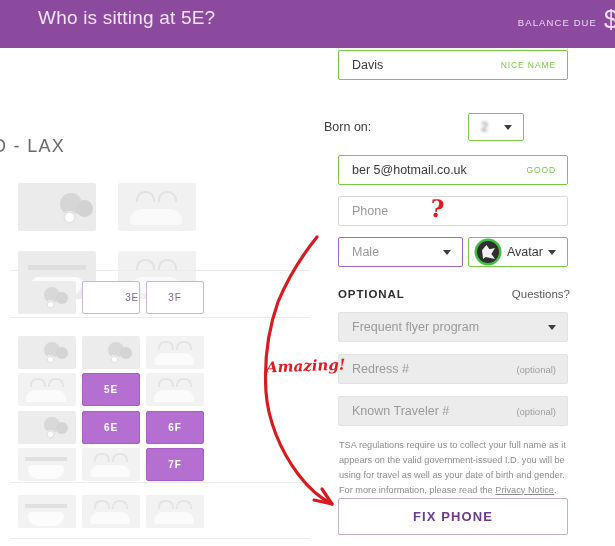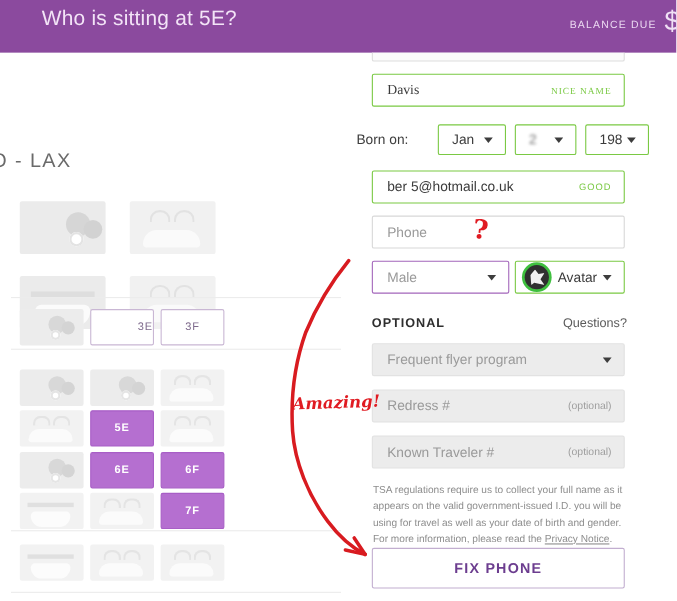--- a/index.html
+++ b/index.html
@@ -510,36 +510,28 @@
       <div class="seat-mouth"></div>
     </div>
 
   </div>
 </div>
 
 <div class="formpanel">
 
   <div class="topclip"></div>
 
-  <div class="fld valid" style="top:19px;font-family:Liberation Serif, serif;">
+  <div class="fld valid" style="top:2px;">
     <span class="fld-text">Davis</span>
     <span class="fld-badge">NICE NAME</span>
   </div>
 
   <div class="bornlabel">Born on:</div>
-  <div class="dd" style="left:88px; width:62px;">
-    <span class="dd-text">Jan</span>
-    <span class="caret"></span>
-  </div>
   <div class="dd" style="left:158px; width:56px;">
     <span class="dd-text blur">2</span>
-    <span class="caret"></span>
-  </div>
-  <div class="dd" style="left:222px; width:58px;">
-    <span class="dd-text">198</span>
     <span class="caret"></span>
   </div>
 
   <div class="fld valid" style="top:107px;">
     <span class="fld-text">ber        5@hotmail.co.uk</span>
     <span class="fld-badge">GOOD</span>
   </div>
 
   <div class="fld purple" style="top:189px; width:125px;">
     <span class="fld-text ph">Male</span>

